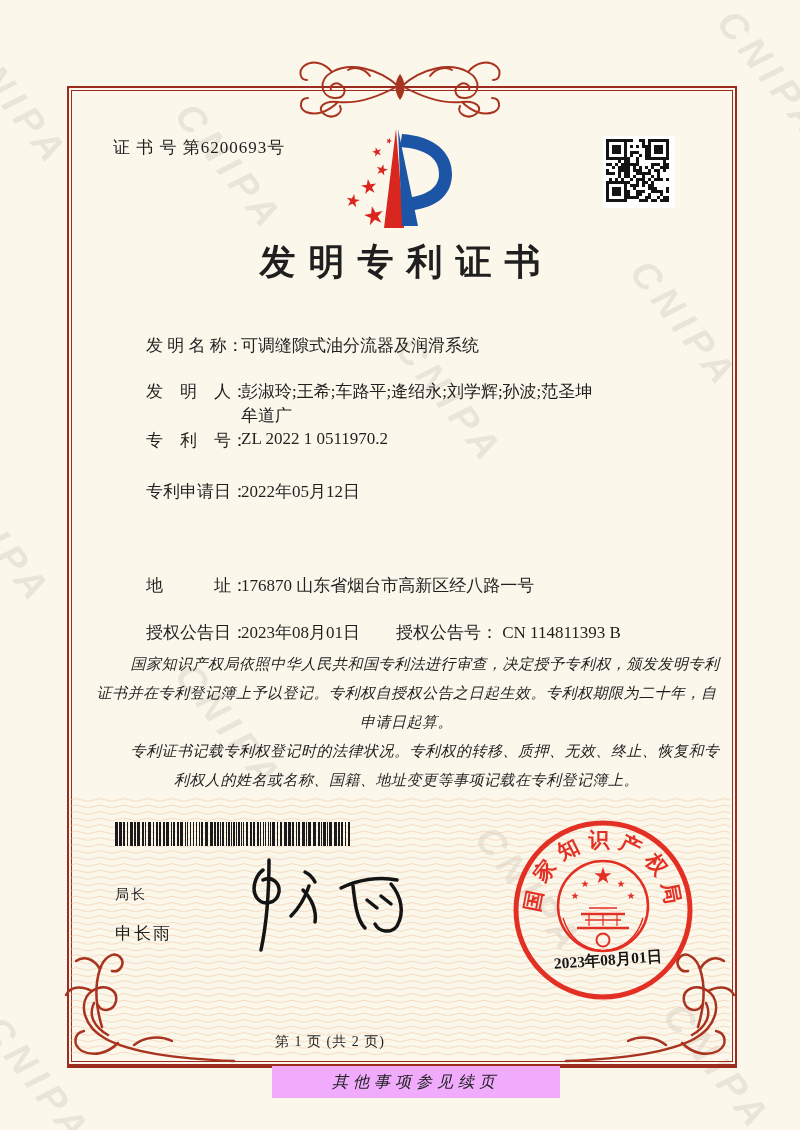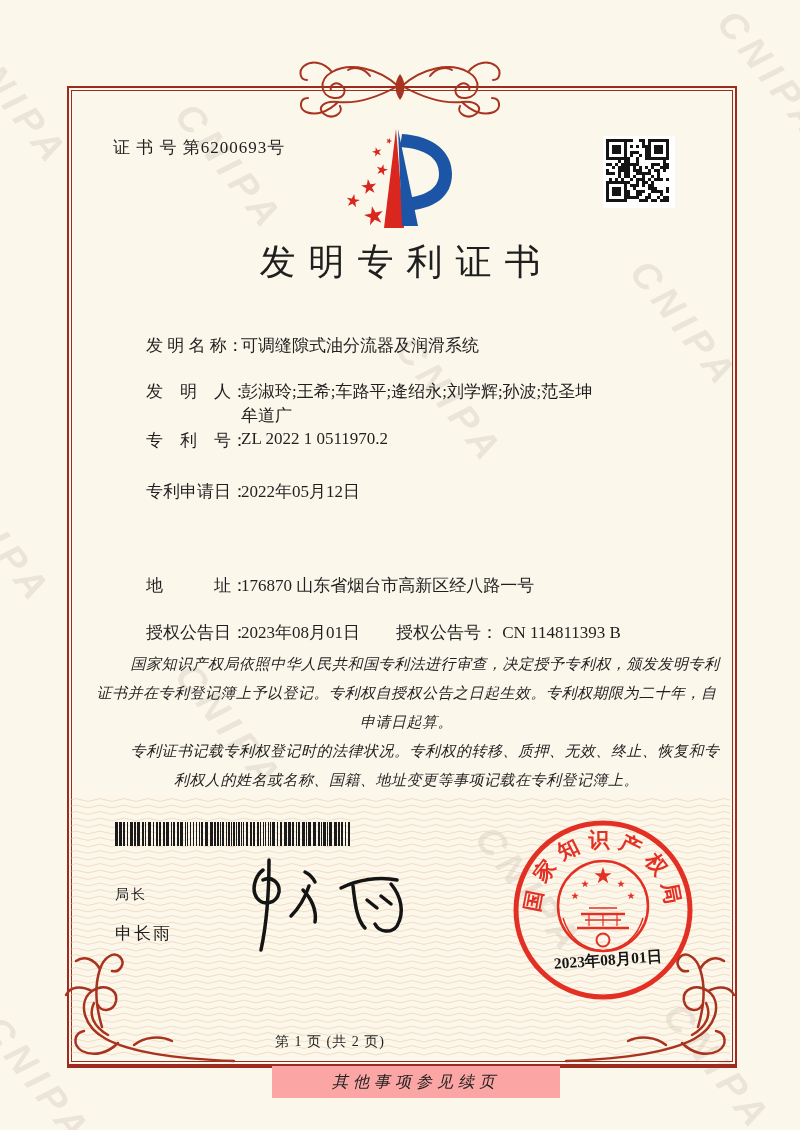--- a/index.html
+++ b/index.html
@@ -19,21 +19,21 @@
     position:absolute;left:67px;top:86px;width:666px;height:976px;
     border:2px solid #9e2b1f;border-bottom-width:4px;z-index:2;
   }
   .frame::before{content:"";position:absolute;inset:2px;border:1px solid #9e2b1f;}
   .waves{position:absolute;left:70px;top:792px;z-index:2;}
   .cert-no{position:absolute;left:113px;top:136px;font-size:17px;letter-spacing:1px;z-index:5;}
   .logo{position:absolute;left:338px;top:124px;z-index:5;}
   .qr{position:absolute;left:603px;top:136px;width:72px;height:72px;background:#fff;padding:3px;box-sizing:border-box;z-index:5;}
   .title{
     position:absolute;left:0;top:238px;width:800px;text-align:center;
-    font-size:36px;font-weight:normal;letter-spacing:13px;text-indent:13px;z-index:5;
+    font-size:36px;font-weight:bold;letter-spacing:13px;text-indent:13px;z-index:5;
   }
   .row{position:absolute;left:125px;width:620px;font-size:17px;z-index:5;margin-left:21px;}
   .row .lab{display:inline-block;white-space:nowrap;}
   .row .val{position:absolute;left:95px;top:0;white-space:nowrap;}
   .row .val .vline{display:block;line-height:24px;}
   .row .pair2{position:absolute;left:250px;top:0;white-space:nowrap;}
   .body-text{position:absolute;left:93px;top:650px;width:627px;font-size:15px;
     line-height:29px;letter-spacing:0.5px;font-style:italic;z-index:5;text-align:center;}
   .body-text p{margin:0;text-indent:37px;}
   .barcode{position:absolute;left:115px;top:822px;z-index:5;}
@@ -41,21 +41,21 @@
     font-family:"Liberation Sans","DejaVu Sans",sans-serif;z-index:5;}
   .officer-name{position:absolute;left:115px;top:922px;font-size:17px;letter-spacing:2px;
     font-family:"Liberation Sans","DejaVu Sans",sans-serif;z-index:5;}
   .signature{position:absolute;left:233px;top:856px;z-index:6;}
   .seal{position:absolute;left:511px;top:818px;z-index:6;opacity:0.95;}
   .seal-date{position:absolute;left:538px;top:950px;width:140px;text-align:center;
     font-size:15.5px;font-weight:bold;color:#161616;transform:rotate(-4deg);z-index:7;}
   .page-info{position:absolute;left:0;top:1033px;width:660px;text-align:center;
     font-size:14px;letter-spacing:1px;z-index:5;}
   .note-strip{position:absolute;left:272px;top:1066px;width:288px;height:32px;
-    background:#fca5a5;z-index:5;text-align:center;line-height:32px;}
+    background:#f0abfc;z-index:5;text-align:center;line-height:32px;}
   .note-strip span{font-size:16px;font-style:italic;letter-spacing:5px;color:#222;}
   .flourish{position:absolute;z-index:4;}
   .fl-top{left:280px;top:50px;}
   .fl-bl{left:48px;top:933px;}
   .fl-br{left:562px;top:933px;transform:scaleX(-1);}
 </style>
 </head>
 <body>
 
 <div class="page">

